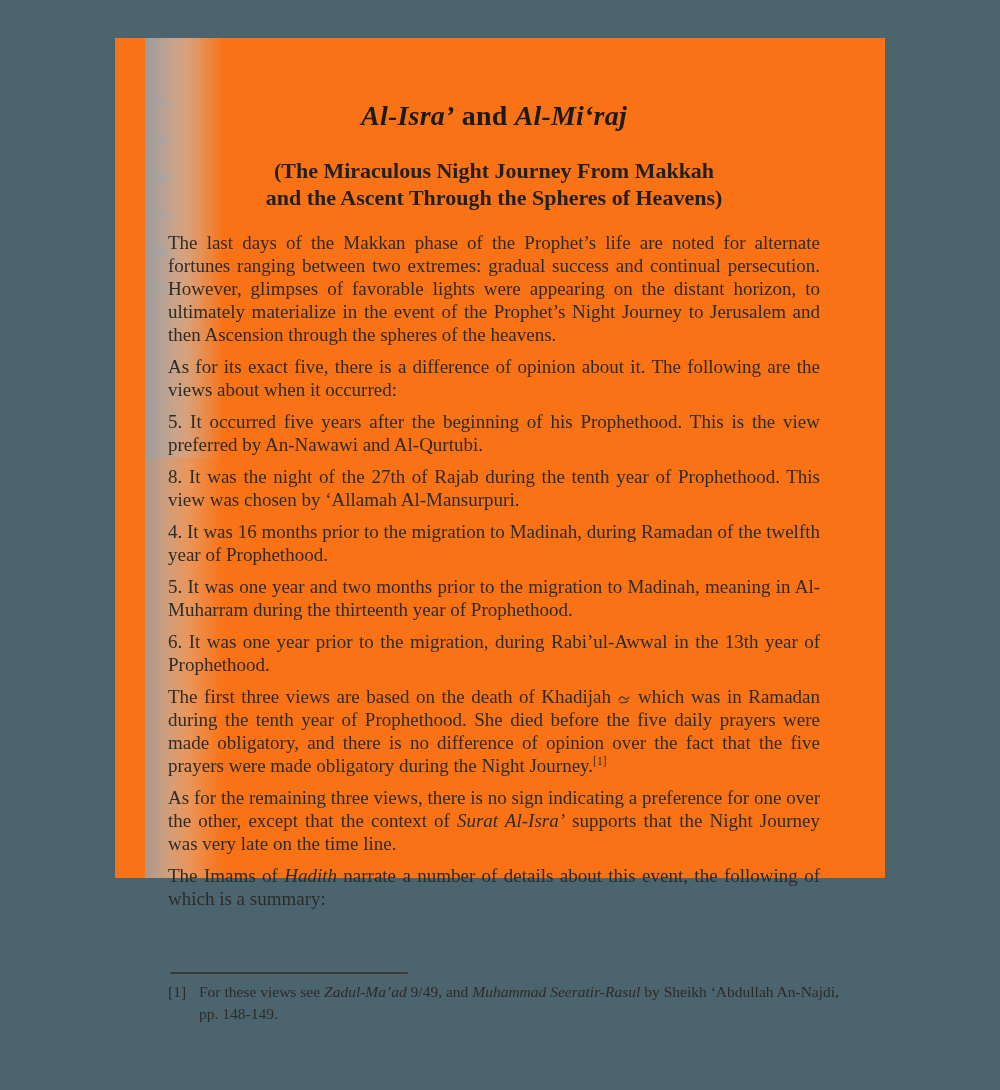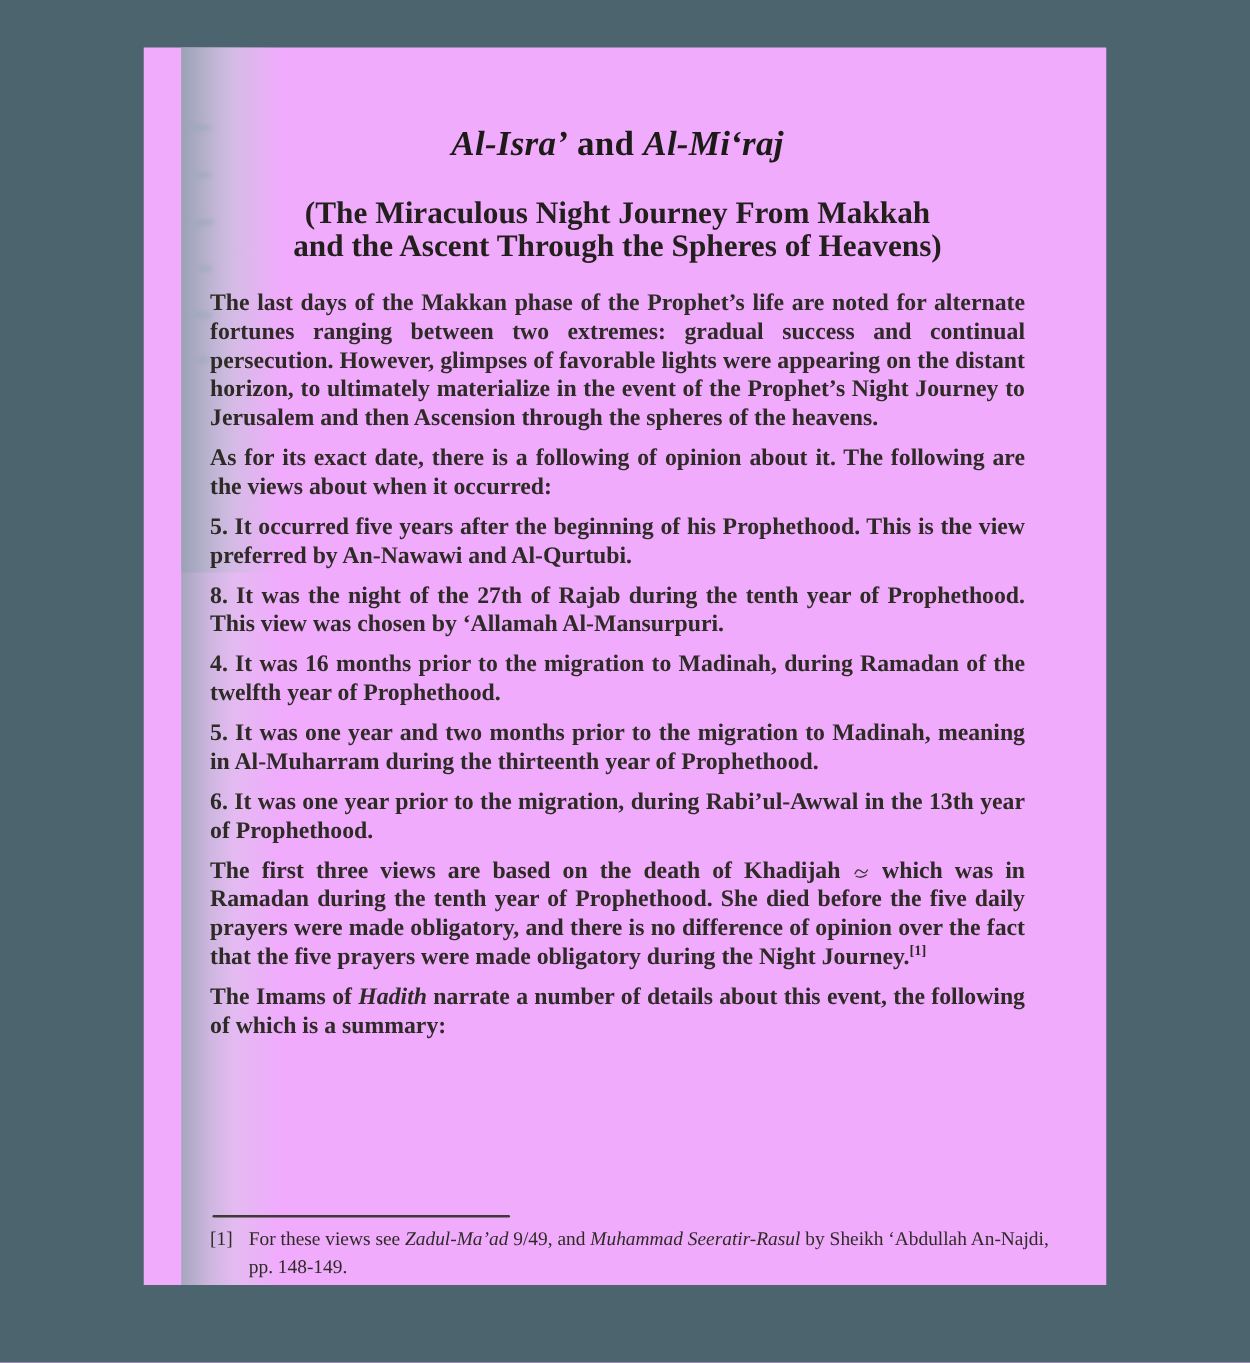--- a/index.html
+++ b/index.html
@@ -4,22 +4,22 @@
 <style>
   html,body{margin:0;padding:0;}
   body{
     width:1000px;height:1090px;
     background:#4c646e;
     font-family:"Liberation Serif", serif;
     position:relative;
     overflow:hidden;
   }
   .book-page{
-    position:absolute;left:115px;top:38px;width:770px;height:990px;
-    background:#f0abfc;
+    position:absolute;left:115px;top:38px;width:770px;height:840px;
+    background:#f97316;
   }
   
   .gutter{
     position:absolute;left:30px;top:0;width:78px;height:100%;
     background:linear-gradient(to right,
       rgba(148,164,175,0.80) 0%,
       rgba(178,192,201,0.55) 30%,
       rgba(205,215,221,0.35) 55%,
       rgba(255,255,255,0) 100%);
   }
@@ -36,28 +36,27 @@
   }
   .content{
     position:absolute;left:53px;top:0;width:652px;color:#2e2b27;
   }
   .title{
     margin-top:62px;text-align:center;
     font-size:28px;font-weight:bold;letter-spacing:.2px;color:#1d1b18;
   }
   .subtitle{
     margin-top:25px;text-align:center;font-weight:bold;
-    font-size:25px;line-height:27px;color:#221f1c;
+    font-size:22px;line-height:27px;color:#221f1c;
   }
   .body-text{margin-top:20px;}
   .body-text p{
     margin:0 0 9px 0;
     font-size:19px;line-height:23px;
     text-align:justify;
-    font-weight:bold;
   }
   .it{font-style:italic;}
   sup{font-size:11.5px;line-height:0;}
   .honorific{
     display:inline-block;vertical-align:-2px;line-height:0;
   }
   .footnote-area{
     position:absolute;left:0;top:934px;width:652px;
   }
   .fn-divider{
@@ -84,32 +83,33 @@
   <div class="bleed" style="left:43px;top:248px;width:10px"></div>
 
   <div class="content">
     <div class="title"><span class="it">Al-Isra’</span><span> and </span><span class="it">Al-Mi‘raj</span></div>
     <div class="subtitle">
         <div><span>(The Miraculous Night Journey From Makkah</span></div>
         <div><span>and the Ascent Through the Spheres of Heavens)</span></div>
       </div>
     <div class="body-text">
         <p><span>The last days of the Makkan phase of the Prophet’s life are noted for alternate fortunes ranging between two extremes: gradual success and continual persecution. However, glimpses of favorable lights were appearing on the distant horizon, to ultimately materialize in the event of the Prophet’s Night Journey to Jerusalem and then Ascension through the spheres of the heavens.</span></p>
-        <p><span>As for its exact date, there is a following of opinion about it. The following are the views about when it occurred:</span></p>
+        <p><span>As for its exact five, there is a difference of opinion about it. The following are the views about when it occurred:</span></p>
         <p><span>5. It occurred five years after the beginning of his Prophethood. This is the view preferred by An-Nawawi and Al-Qurtubi.</span></p>
         <p><span>8. It was the night of the 27th of Rajab during the tenth year of Prophethood. This view was chosen by ‘Allamah Al-Mansurpuri.</span></p>
         <p><span>4. It was 16 months prior to the migration to Madinah, during Ramadan of the twelfth year of Prophethood.</span></p>
         <p><span>5. It was one year and two months prior to the migration to Madinah, meaning in Al-Muharram during the thirteenth year of Prophethood.</span></p>
         <p><span>6. It was one year prior to the migration, during Rabi’ul-Awwal in the 13th year of Prophethood.</span></p>
         <p><span>The first three views are based on the death of Khadijah </span><span class="honorific"><svg width="14" height="13" viewBox="0 0 14 13">
               <g stroke="#3a3733" fill="none" stroke-width="1.1" stroke-linecap="round">
                 <path d="M2 8 Q4 3 7 6 T12 5"></path>
                 <path d="M3 10 Q7 12 11 9"></path>
               </g>
             </svg></span><span> which was in Ramadan during the tenth year of Prophethood. She died before the five daily prayers were made obligatory, and there is no difference of opinion over the fact that the five prayers were made obligatory during the Night Journey.</span><sup>[1]</sup></p>
+        <p><span>As for the remaining three views, there is no sign indicating a preference for one over the other, except that the context of </span><span class="it">Surat Al-Isra’</span><span> supports that the Night Journey was very late on the time line.</span></p>
         <p><span>The Imams of </span><span class="it">Hadith</span><span> narrate a number of details about this event, the following of which is a summary:</span></p>
       </div>
     <div class="footnote-area">
       <div class="fn-divider"></div>
       <div class="footnote">
         <span class="fn-marker">[1]</span>
         <span><span>For these views see </span><span class="it">Zadul-Ma’ad</span><span> 9/49, and </span><span class="it">Muhammad Seeratir-Rasul</span><span> by Sheikh ‘Abdullah An-Najdi, pp. 148-149.</span></span>
       </div>
     </div>
   </div>

